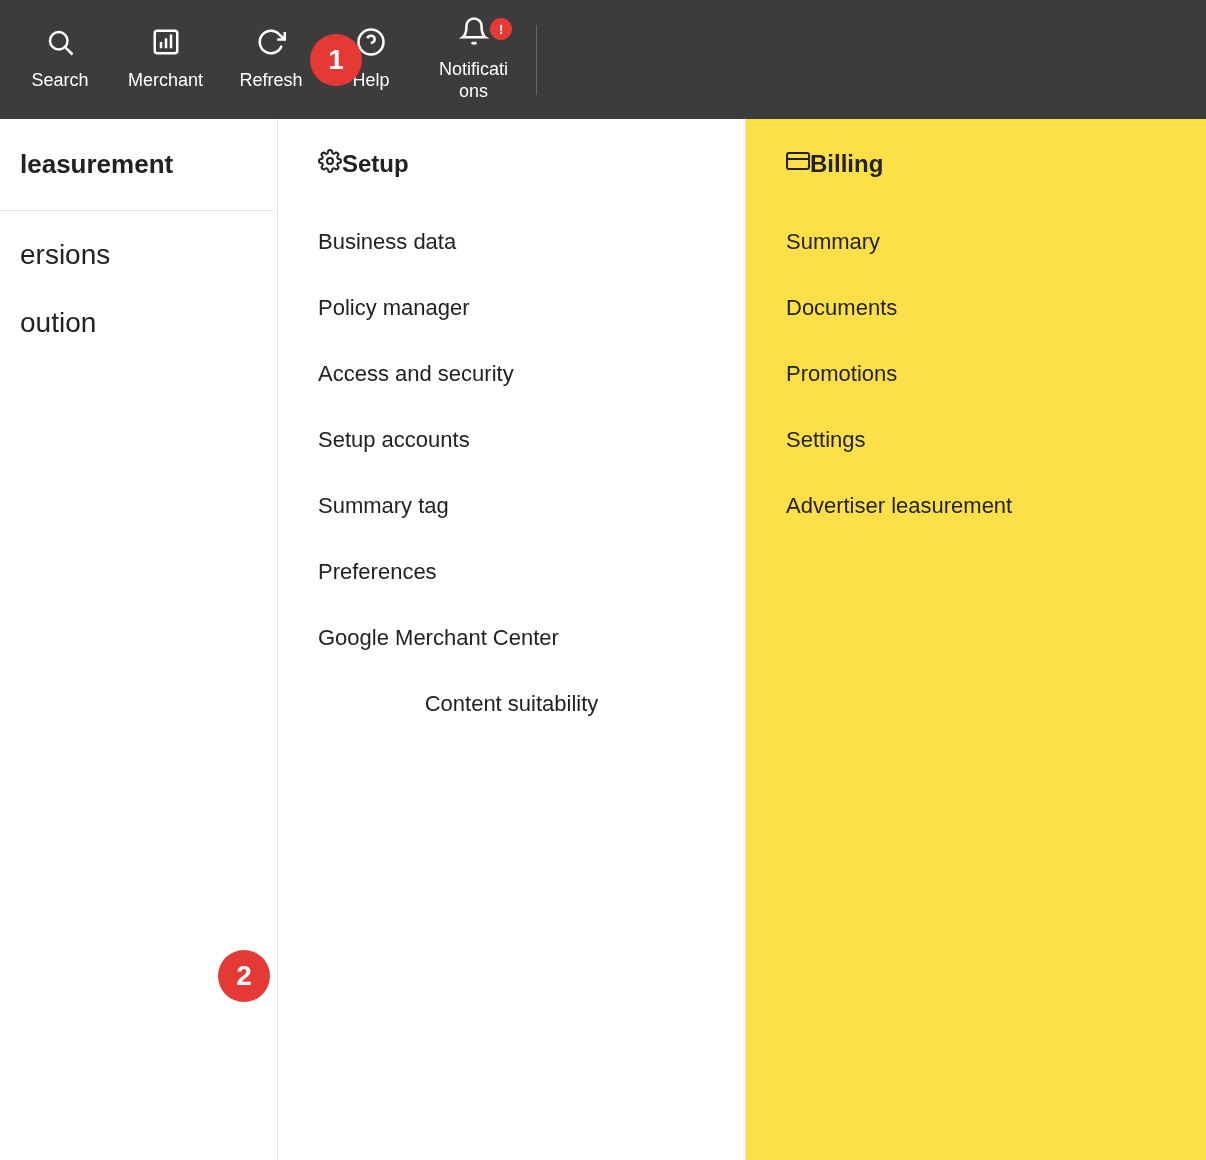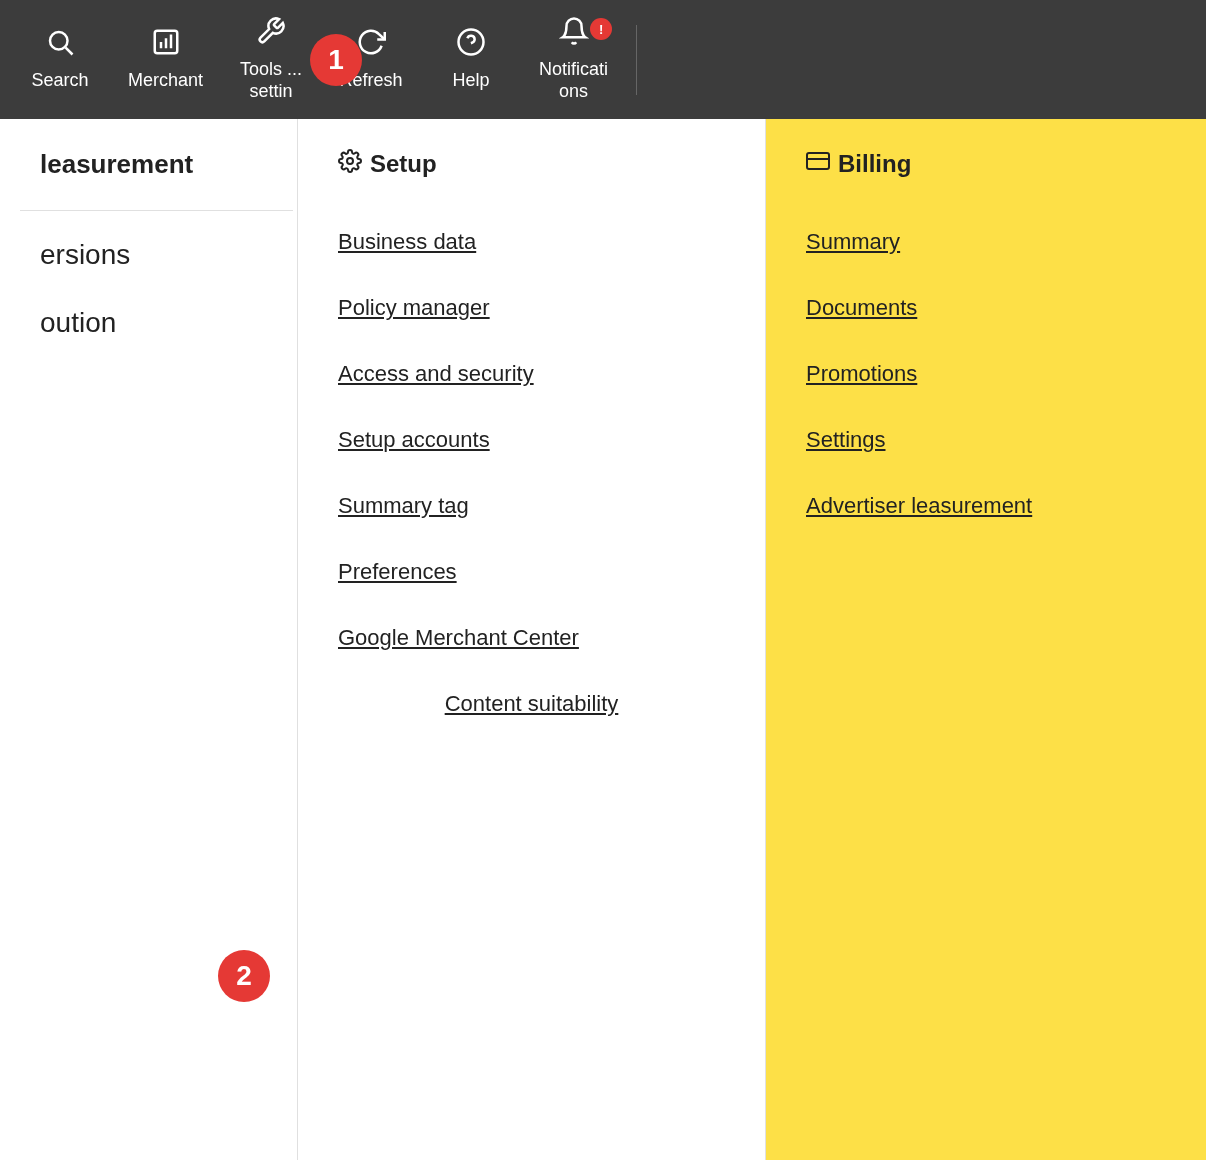--- a/index.html
+++ b/index.html
@@ -108,21 +108,20 @@
       background: #fff;
     }
 
     
     .left-panel {
       width: 278px;
       background: #fff;
       border-right: 1px solid #e0e0e0;
       padding: 30px 4px 0 0;
       flex-shrink: 0;
-      margin-left: 20px;
     }
 
     .left-panel-title {
       font-size: 26px;
       font-weight: 600;
       color: #222;
       padding: 0 20px 30px 20px;
       border-bottom: 1px solid #e0e0e0;
       margin-bottom: 10px;
     }
@@ -150,34 +149,33 @@
       padding: 30px 40px;
     }
 
     .panel-section-title {
       font-size: 24px;
       font-weight: 700;
       color: #222;
       margin-bottom: 30px;
       display: flex;
       align-items: center;
-      gap: 8px;
+      gap: 0;
     }
 
     .panel-section-icon {
       font-size: 22px;
     }
 
     .panel-item {
       font-size: 22px;
       color: #222;
       padding: 20px 0;
       cursor: pointer;
       border-bottom: none;
-      text-decoration: underline;
     }
 
     
     .top-right-overlay {
       position: absolute;
       top: 0;
       right: 0;
       width: 300px;
       height: 119px;
       background: #b0b0b0;
@@ -205,28 +203,20 @@
       <svg width="30" height="30" viewBox="0 0 24 24" fill="none" stroke="white" stroke-width="2">
           <rect x="3" y="3" width="18" height="18" rx="2"></rect>
           <line x1="8" y1="12" x2="8" y2="17"></line>
           <line x1="12" y1="9" x2="12" y2="17"></line>
           <line x1="16" y1="6" x2="16" y2="17"></line>
         </svg>
     </span>
     <span class="nav-label">Merchant</span>
   </div>
 
-  <div class="nav-item" style="position:relative;">
-    <span class="nav-icon">
-      <svg width="30" height="30" viewBox="0 0 24 24" fill="none" stroke="white" stroke-width="2">
-          <path d="M14.7 6.3a1 1 0 0 0 0 1.4l1.6 1.6a1 1 0 0 0 1.4 0l3.77-3.77a6 6 0 0 1-7.94 7.94l-6.91 6.91a2.12 2.12 0 0 1-3-3l6.91-6.91a6 6 0 0 1 7.94-7.94l-3.76 3.76z"></path>
-        </svg>
-    </span>
-    <span class="nav-label">Tools ...<br>settin</span>
-  </div>
 
   <div class="nav-item">
     <span class="nav-icon">
       <svg width="30" height="30" viewBox="0 0 24 24" fill="none" stroke="white" stroke-width="2">
           <polyline points="23 4 23 10 17 10"></polyline>
           <path d="M20.49 15a9 9 0 1 1-2.12-9.36L23 10"></path>
         </svg>
     </span>
     <span class="nav-label">Refresh</span>
   </div>

